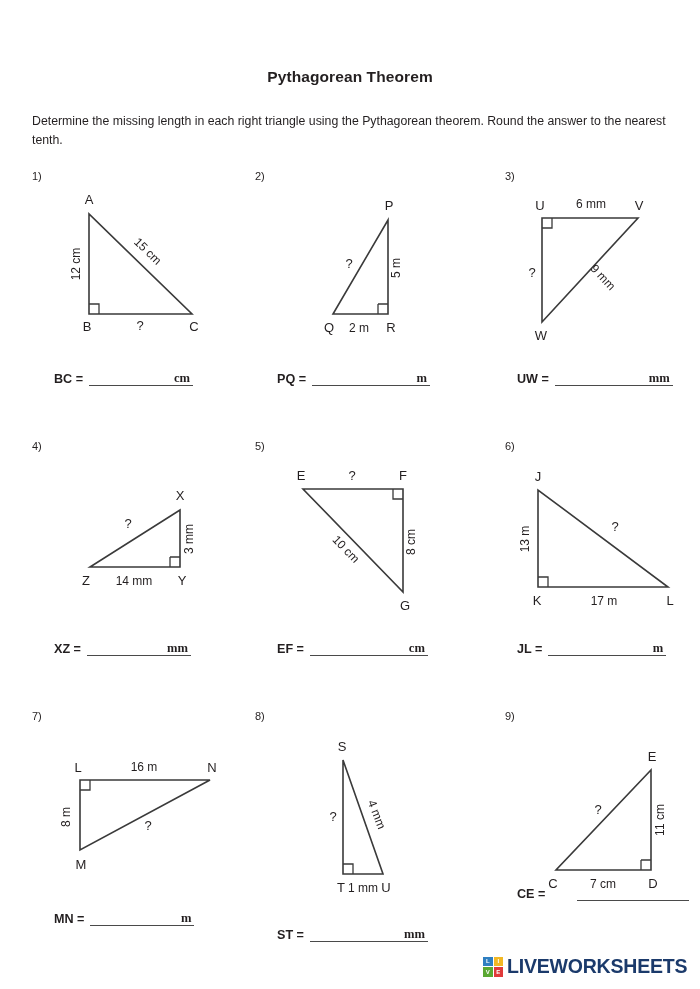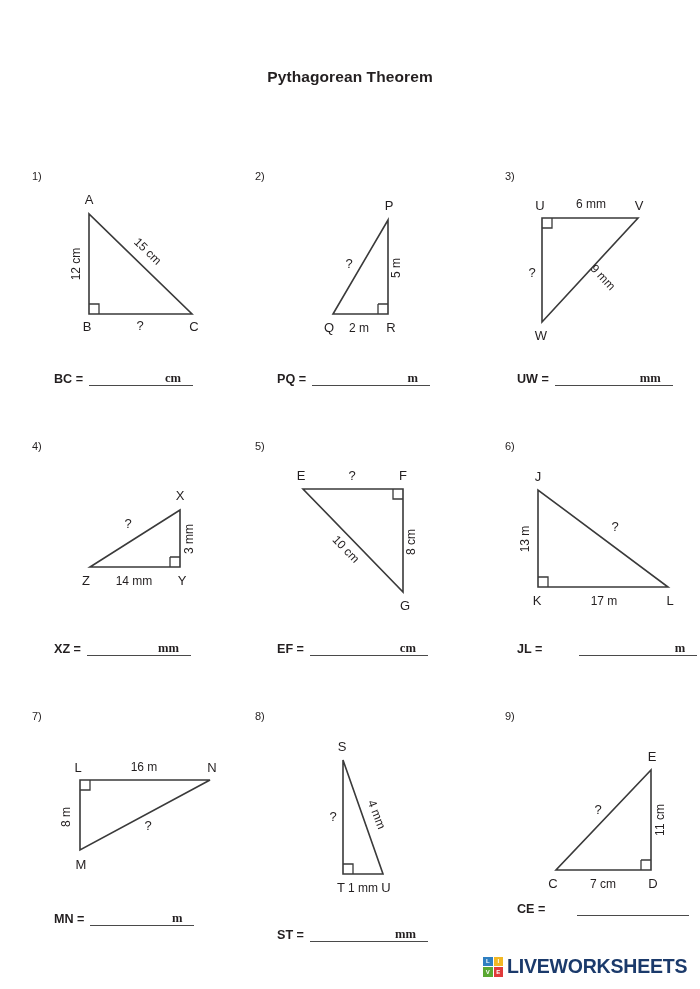--- a/index.html
+++ b/index.html
@@ -79,21 +79,21 @@
   }
   .answer-blank {
     position: relative;
     display: inline-block;
     height: 16px;
     border-bottom: 1.4px solid #4a4a4a;
     min-width: 104px;
   }
   .answer-unit {
     position: absolute;
-    right: 12px;
+    right: 3px;
     bottom: 0px;
     font-size: 12.6px;
     line-height: 14px;
     color: #231f20;
     font-family: "Liberation Serif", serif;
     margin-left: 8px;
   }
   .answer-blank.wide { min-width: 118px; }
   .answer-blank.nounit { min-width: 112px; }
 
@@ -154,20 +154,21 @@
     letter-spacing: -0.2px;
   }
 </style>
 </head>
 <body>
 
 <div class="page">
 
   <div id="worksheet-title">Pythagorean Theorem</div>
 
+  <div id="instructions">Determine the missing length in each right triangle using the Pythagorean theorem. Round the answer to the nearest tenth.</div>
 
   <div class="problem" style="left:32px; top:170px;">
     <div class="problem-number">1)</div>
     <div class="figure">
       <svg width="223" height="160" viewBox="0 0 223 160">
         <polygon class="tri-line" points="57,32 57,132 160,132"></polygon>
         <path class="rt-angle" d="M57,122 L67,122 L67,132"></path>
         <text class="vlabel" x="57" y="22" text-anchor="middle">A</text>
         <text class="vlabel" x="55" y="149" text-anchor="middle">B</text>
         <text class="vlabel" x="162" y="149" text-anchor="middle">C</text>
@@ -279,21 +280,21 @@
         <polygon class="tri-line" points="33,38 33,135 163,135"></polygon>
         <path class="rt-angle" d="M33,125 L43,125 L43,135"></path>
         <text class="vlabel" x="33" y="29" text-anchor="middle">J</text>
         <text class="vlabel" x="32" y="153" text-anchor="middle">K</text>
         <text class="vlabel" x="165" y="153" text-anchor="middle">L</text>
         <text class="slabel" x="24" y="87" text-anchor="middle" transform="rotate(-90 24 87)">13 m</text>
         <text class="slabel" x="99" y="153" text-anchor="middle">17 m</text>
         <text class="qmark" x="110" y="79" text-anchor="middle">?</text>
       </svg>
     </div>
-    <div class="answer-row" style="left:12px;gap:31px;">
+    <div class="answer-row" style="left:12px;">
       <span class="answer-label">JL  =</span>
       <span class="answer-blank wide">
         <span class="answer-unit">m</span>
       </span>
     </div>
   </div>
 
   <div class="problem" style="left:32px; top:710px;">
     <div class="problem-number">7)</div>
     <div class="figure">
@@ -345,21 +346,21 @@
         <polygon class="tri-line" points="146,48 146,148 51,148"></polygon>
         <path class="rt-angle" d="M136,138 L146,138 M136,138 L136,148"></path>
         <text class="vlabel" x="147" y="39" text-anchor="middle">E</text>
         <text class="vlabel" x="48" y="166" text-anchor="middle">C</text>
         <text class="vlabel" x="148" y="166" text-anchor="middle">D</text>
         <text class="slabel" x="98" y="166" text-anchor="middle">7 cm</text>
         <text class="slabel" x="159" y="98" text-anchor="middle" transform="rotate(-90 159 98)">11 cm</text>
         <text class="qmark" x="93" y="92" text-anchor="middle">?</text>
       </svg>
     </div>
-    <div class="answer-row" style="left:12px; bottom:16px;gap:26px;">
+    <div class="answer-row" style="left:12px; bottom:31px;gap:26px;">
       <span class="answer-label">CE  =</span>
       <span class="answer-blank nounit">
         <span class="answer-unit"></span>
       </span>
     </div>
   </div>
 
   <div id="footer-logo">
     <div class="logo-grid">
       <span class="logo-cell" style="background: rgb(47, 127, 193);">L</span>

